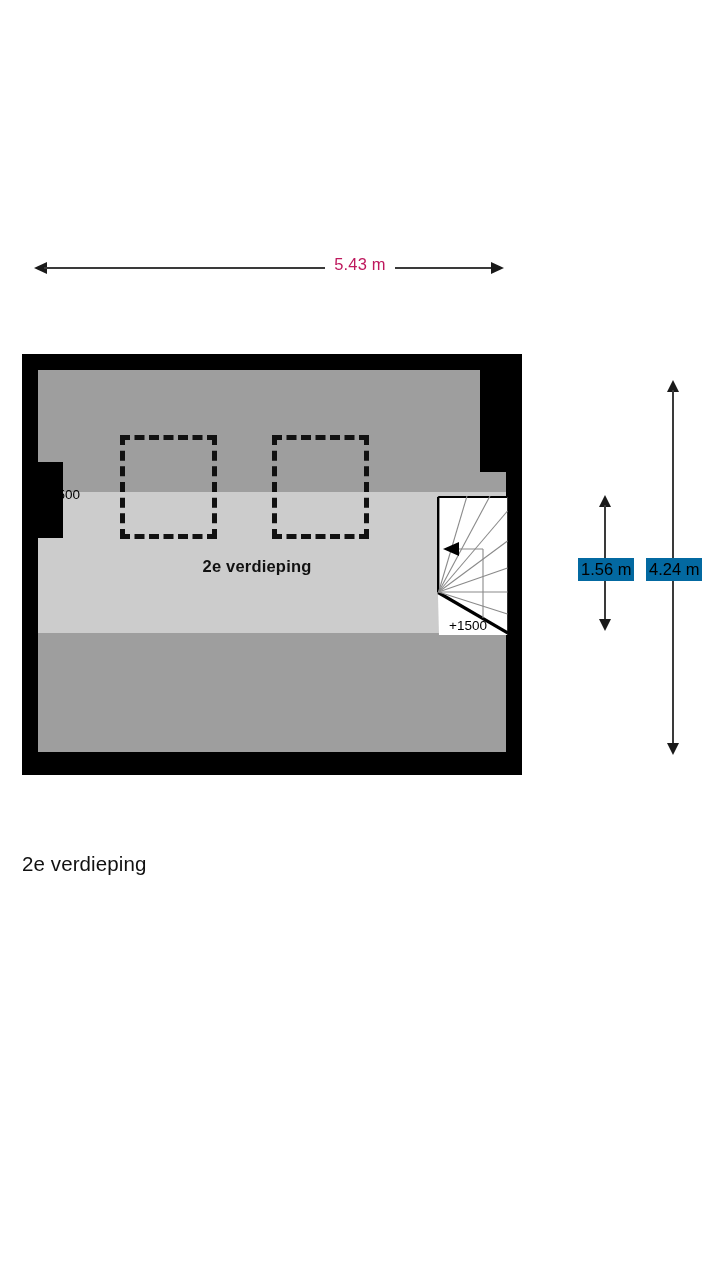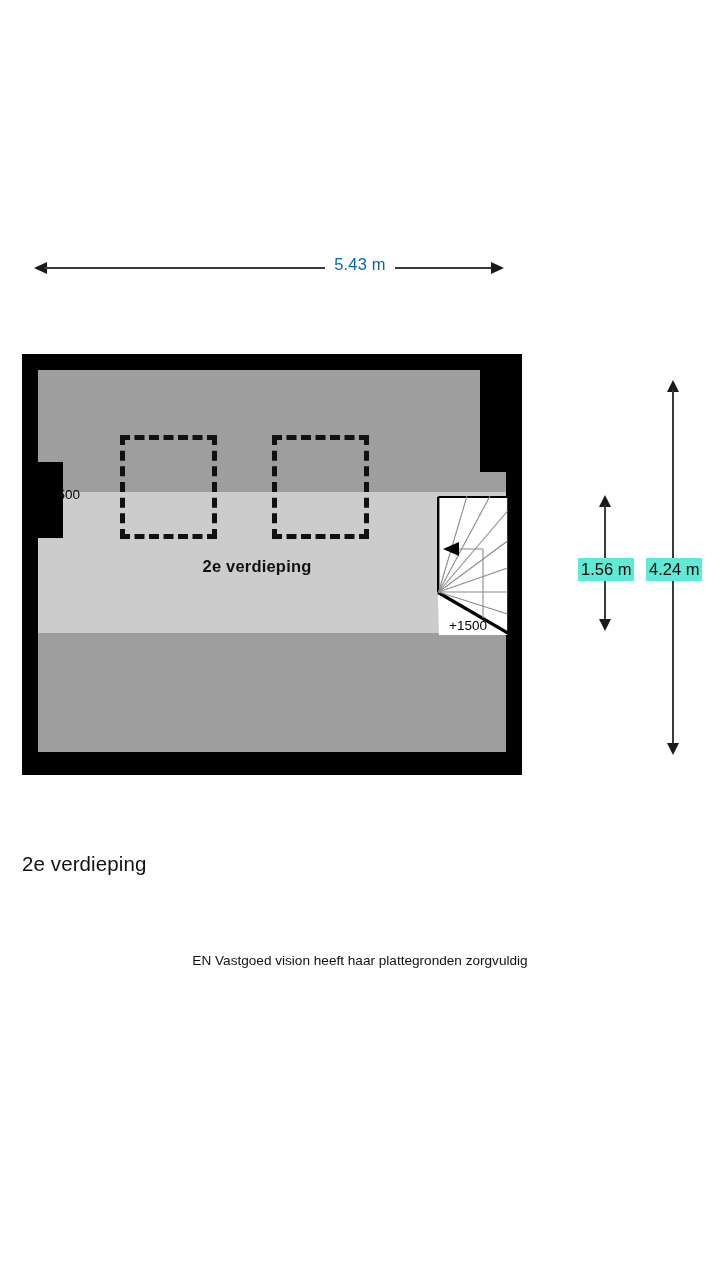--- a/index.html
+++ b/index.html
@@ -59,21 +59,21 @@
     border-left: 13px solid #1a1a1a;
   }
   .dim-h-label {
     position: absolute;
     left: 0;
     right: 0;
     top: 255px;
     text-align: center;
     font-size: 16.5px;
     letter-spacing: 0.2px;
-    color: #0369a1;
+    color: #be185d;
   }
   .dim-h-label span {
     background: #ffffff;
     padding: 0 9px;
   }
 
   .dim-v {
     position: absolute;
     width: 2px;
   }
@@ -103,21 +103,21 @@
     border-right: 6px solid transparent;
     border-top: 12px solid #1a1a1a;
   }
   #dim-v-inner { left: 604px; top: 495px; height: 136px; }
   #dim-v-outer { left: 672px; top: 380px; height: 375px; }
 
   .dim-v-label {
     position: absolute;
     font-size: 16.5px;
     white-space: nowrap;
-    background: #5eead4;
+    background: #0369a1;
     padding: 2px 3px;
   }
   #dim-v-inner-label { left: 578px; top: 558px; }
   #dim-v-outer-label { left: 646px; top: 558px; text-align: right; }
 
   
   #plan {
     position: absolute;
     left: 22px;
     top: 354px;
@@ -326,16 +326,15 @@
       <path d="M9,53 L46,53" stroke="#8a8a8a" stroke-width="1.1" fill="none"></path>
 
       <polygon points="6,53 22,46 22,60" fill="#000000"></polygon>
     </svg>
   </div>
   <div id="level-stairs">+1500</div>
 
   <div id="plan-title">2e verdieping</div>
 
   <div id="footer">
-    <div>EN Vastgoed vision heeft haar plattegronden zorgvuldig</div>
   </div>
 
 </div>
 
 </body></html>

